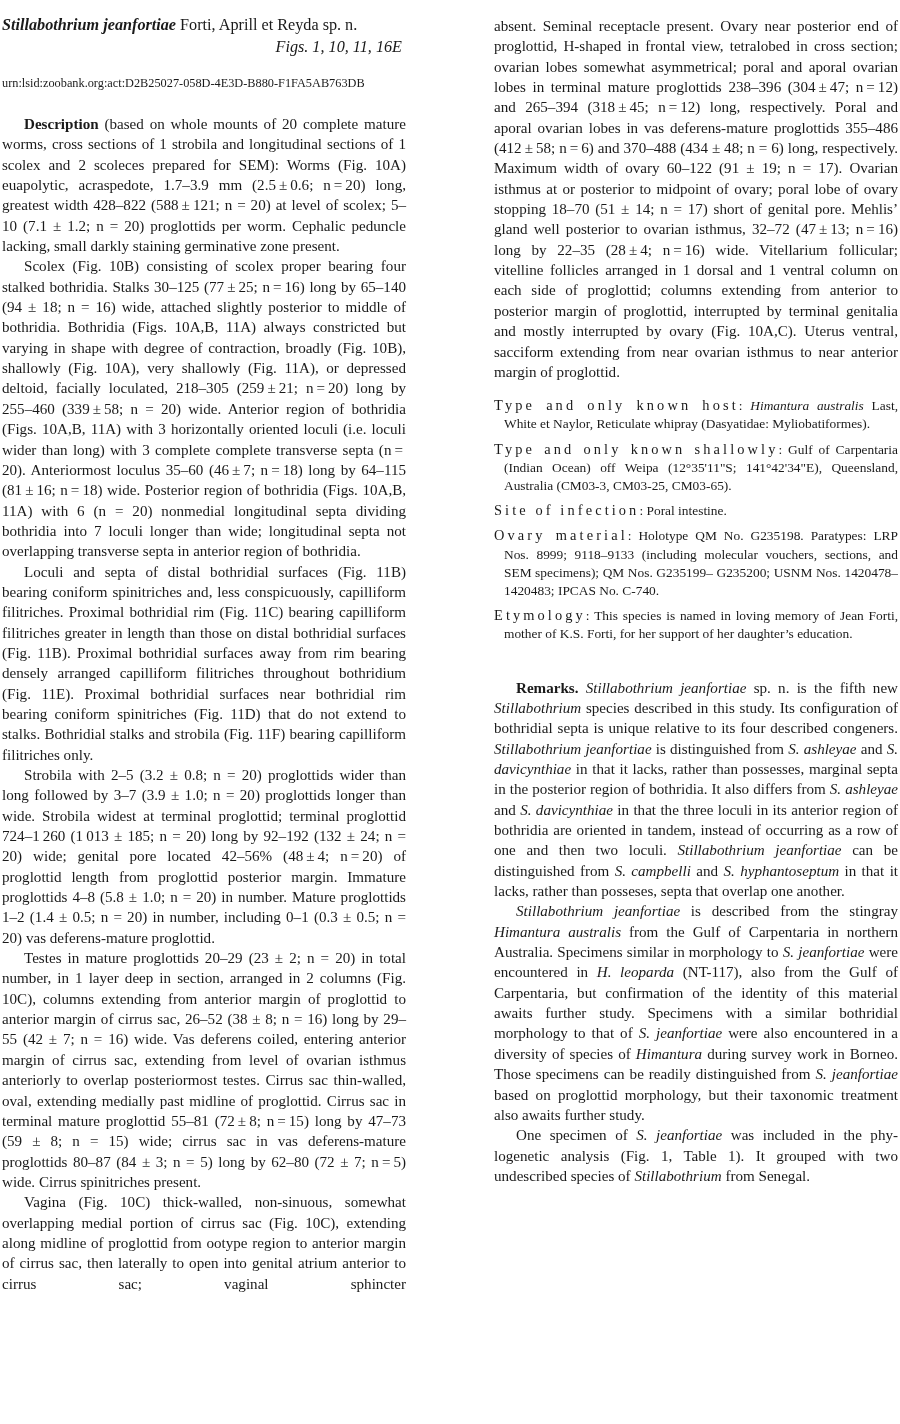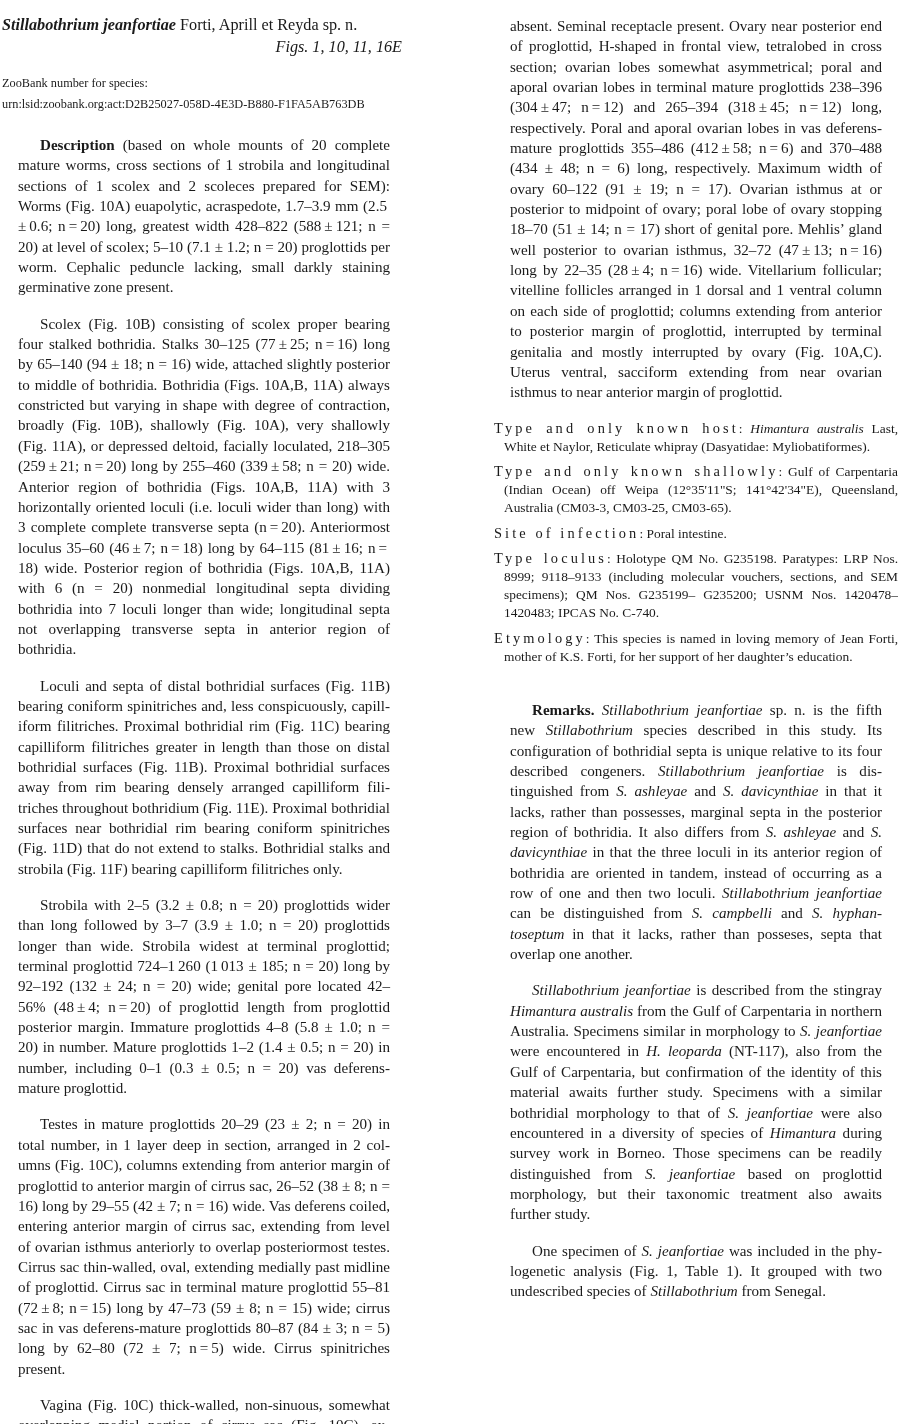--- a/index.html
+++ b/index.html
@@ -10,21 +10,21 @@
     }
     .col { position: absolute; top: 12px; }
     .col-left { left: 2px; width: 404px; }
     .col-right { left: 494px; width: 404px; }
     .title { font-size: 16.2px; line-height: 22px; margin-top: 2px; }
     .title .sp { font-weight: bold; font-style: italic; }
     .figs { text-align: right; padding-right: 4px; font-style: italic; }
     .zoobank { font-size: 12.3px; line-height: 21px; margin-top: 15px; }
     .p {
       font-size: 15.1px; line-height: 20.35px; text-align: justify;
-      margin: 16px; hyphens: manual;
+      margin: 0; hyphens: manual;
     }
     .p.indent { text-indent: 22px; }
     .desc { margin-top: 20px; }
     .lbl {
       letter-spacing: 2.6px;
     }
     .fact {
       font-size: 13.4px; line-height: 18.2px; text-align: justify;
       padding-left: 10px; text-indent: -10px; margin: 0 0 6px 0;
     }
@@ -36,41 +36,40 @@
   </style>
 </head>
 <body>
 
 <div class="col col-left">
   <div class="title">
     <span class="sp">Stillabothrium jeanfortiae</span><span> Forti, Aprill et Reyda sp. n.</span>
     <div class="figs">Figs. 1, 10, 11, 16E</div>
   </div>
   <div class="zoobank">
-    <div>ZooBank number for species:</div>
     <div>urn:lsid:zoobank.org:act:D2B25027-058D-4E3D-B880-F1FA5AB763DB</div>
   </div>
   <div class="desc">
     <p class="p indent"><b>Description</b> (based on whole mounts of 20 complete mature worms, cross sections of 1 strobila and longitudi­nal sections of 1 scolex and 2 scoleces prepared for SEM): Worms (Fig. 10A) euapolytic, acraspedote, 1.7–3.9 mm (2.5 ± 0.6; n = 20) long, greatest width 428–822 (588 ± 121; n = 20) at level of scolex; 5–10 (7.1 ± 1.2; n = 20) proglot­tids per worm. Cephalic peduncle lacking, small darkly staining germinative zone present.</p>
     <p class="p indent">Scolex (Fig. 10B) consisting of scolex proper bearing four stalked bothridia. Stalks 30–125 (77 ± 25; n = 16) long by 65–140 (94 ± 18; n = 16) wide, attached slightly poste­rior to middle of bothridia. Bothridia (Figs. 10A,B, 11A) always constricted but varying in shape with degree of contraction, broadly (Fig. 10B), shallowly (Fig. 10A), very shallowly (Fig. 11A), or depressed deltoid, facially loculat­ed, 218–305 (259 ± 21; n = 20) long by 255–460 (339 ± 58; n = 20) wide. Anterior region of bothridia (Figs. 10A,B, 11A) with 3 horizontally oriented loculi (i.e. loculi wid­er than long) with 3 complete complete transverse septa (n = 20). Anteriormost loculus 35–60 (46 ± 7; n = 18) long by 64–115 (81 ± 16; n = 18) wide. Posterior region of both­ridia (Figs. 10A,B, 11A) with 6 (n = 20) nonmedial longi­tudinal septa dividing bothridia into 7 loculi longer than wide; longitudinal septa not overlapping transverse septa in anterior region of bothridia.</p>
     <p class="p indent">Loculi and septa of distal bothridial surfaces (Fig. 11B) bearing coniform spinitriches and, less conspicuously, capill­iform filitriches. Proximal bothridial rim (Fig. 11C) bearing capilliform filitriches greater in length than those on distal bothridial surfaces (Fig. 11B). Proximal bothridial surfaces away from rim bearing densely arranged capilliform fili­triches throughout bothridium (Fig. 11E). Proximal bothrid­ial surfaces near bothridial rim bearing coniform spinitriches (Fig. 11D) that do not extend to stalks. Bothridial stalks and strobila (Fig. 11F) bearing capilliform filitriches only.</p>
     <p class="p indent">Strobila with 2–5 (3.2 ± 0.8; n = 20) proglottids wider than long followed by 3–7 (3.9 ± 1.0; n = 20) proglottids longer than wide. Strobila widest at terminal proglottid; terminal proglottid 724–1 260 (1 013 ± 185; n = 20) long by 92–192 (132 ± 24; n = 20) wide; genital pore located 42–56% (48 ± 4; n = 20) of proglottid length from proglot­tid posterior margin. Immature proglottids 4–8 (5.8 ± 1.0; n = 20) in number. Mature proglottids 1–2 (1.4 ± 0.5; n = 20) in number, including 0–1 (0.3 ± 0.5; n = 20) vas deferens-mature proglottid.</p>
     <p class="p indent">Testes in mature proglottids 20–29 (23 ± 2; n = 20) in total number, in 1 layer deep in section, arranged in 2 col­umns (Fig. 10C), columns extending from anterior mar­gin of proglottid to anterior margin of cirrus sac, 26–52 (38 ± 8; n = 16) long by 29–55 (42 ± 7; n = 16) wide. Vas deferens coiled, entering anterior margin of cirrus sac, ex­tending from level of ovarian isthmus anteriorly to overlap posteriormost testes. Cirrus sac thin-walled, oval, extend­ing medially past midline of proglottid. Cirrus sac in termi­nal mature proglottid 55–81 (72 ± 8; n = 15) long by 47–73 (59 ± 8; n = 15) wide; cirrus sac in vas deferens-mature proglottids 80–87 (84 ± 3; n = 5) long by 62–80 (72 ± 7; n = 5) wide. Cirrus spinitriches present.</p>
     <p class="p indent" style="text-align-last: justify;">Vagina (Fig. 10C) thick-walled, non-sinuous, somewhat overlapping medial portion of cirrus sac (Fig. 10C), ex­tending along midline of proglottid from ootype region to anterior margin of cirrus sac, then laterally to open into genital atrium anterior to cirrus sac; vaginal sphincter</p>
   </div>
 </div>
 
 <div class="col col-right">
   <p class="p" style="margin-top:4px;">absent. Seminal receptacle present. Ovary near posterior end of proglottid, H-shaped in frontal view, tetralobed in cross section; ovarian lobes somewhat asymmetrical; po­ral and aporal ovarian lobes in terminal mature proglottids 238–396 (304 ± 47; n = 12) and 265–394 (318 ± 45; n = 12) long, respectively. Poral and aporal ovarian lobes in vas deferens-mature proglottids 355–486 (412 ± 58; n = 6) and 370–488 (434 ± 48; n = 6) long, respectively. Maximum width of ovary 60–122 (91 ± 19; n = 17). Ovarian isthmus at or posterior to midpoint of ovary; poral lobe of ovary stopping 18–70 (51 ± 14; n = 17) short of genital pore. Mehlis’ gland well posterior to ovarian isthmus, 32–72 (47 ± 13; n = 16) long by 22–35 (28 ± 4; n = 16) wide. Vi­tellarium follicular; vitelline follicles arranged in 1 dorsal and 1 ventral column on each side of proglottid; columns extending from anterior to posterior margin of proglottid, interrupted by terminal genitalia and mostly interrupted by ovary (Fig. 10A,C). Uterus ventral, sacciform extending from near ovarian isthmus to near anterior margin of pro­glottid.</p>
 
   <div class="facts">
     <p class="fact"><span class="lbl">Type and only known host</span><span>: <i>Himantura australis</i> Last, White et Naylor, Reticulate whipray (Dasyatidae: Myliobati­formes).</span></p>
     <p class="fact"><span class="lbl">Type and only known shallowly</span><span>: Gulf of Carpentaria (Indian Ocean) off Weipa (12°35'11"S; 141°42'34"E), Queens­land, Australia (CM03-3, CM03-25, CM03-65).</span></p>
     <p class="fact"><span class="lbl">Site of infection</span><span>: Poral intestine.</span></p>
-    <p class="fact"><span class="lbl">Type loculus</span><span>: Holotype QM No. G235198. Paratypes: LRP Nos. 8999; 9118–9133 (including molecular vouchers, sections, and SEM specimens); QM Nos. G235199– G235200; USNM Nos. 1420478–1420483; IPCAS No. C-740.</span></p>
+    <p class="fact"><span class="lbl">Ovary material</span><span>: Holotype QM No. G235198. Paratypes: LRP Nos. 8999; 9118–9133 (including molecular vouchers, sections, and SEM specimens); QM Nos. G235199– G235200; USNM Nos. 1420478–1420483; IPCAS No. C-740.</span></p>
     <p class="fact"><span class="lbl">Etymology</span><span>: This species is named in loving memory of Jean Forti, mother of K.S. Forti, for her support of her daughter’s education.</span></p>
   </div>
 
   <div class="remarks">
     <p class="p indent"><b>Remarks.</b> <i>Stillabothrium jeanfortiae</i> sp. n. is the fifth new <i>Stillabothrium</i> species described in this study. Its configuration of bothridial septa is unique relative to its four described congeners. <i>Stillabothrium jeanfortiae</i> is dis­tinguished from <i>S. ashleyae</i> and <i>S. davicynthiae</i> in that it lacks, rather than possesses, marginal septa in the posteri­or region of bothridia. It also differs from <i>S. ashleyae</i> and <i>S. davicynthiae</i> in that the three loculi in its anterior region of bothridia are oriented in tandem, instead of occurring as a row of one and then two loculi. <i>Stillabothrium jeanforti­ae</i> can be distinguished from <i>S. campbelli</i> and <i>S. hyphan­toseptum</i> in that it lacks, rather than posseses, septa that overlap one another.</p>
     <p class="p indent"><i>Stillabothrium jeanfortiae</i> is described from the sting­ray <i>Himantura australis</i> from the Gulf of Carpentaria in northern Australia. Specimens similar in morphology to <i>S. jeanfortiae</i> were encountered in <i>H. leoparda</i> (NT-117), also from the Gulf of Carpentaria, but confirmation of the identity of this material awaits further study. Specimens with a similar bothridial morphology to that of <i>S. jeanforti­ae</i> were also encountered in a diversity of species of <i>Him­antura</i> during survey work in Borneo. Those specimens can be readily distinguished from <i>S. jeanfortiae</i> based on proglottid morphology, but their taxonomic treatment also awaits further study.</p>
     <p class="p indent">One specimen of <i>S. jeanfortiae</i> was included in the phy­logenetic analysis (Fig. 1, Table 1). It grouped with two undescribed species of <i>Stillabothrium</i> from Senegal.</p>
   </div>
 </div>
 

